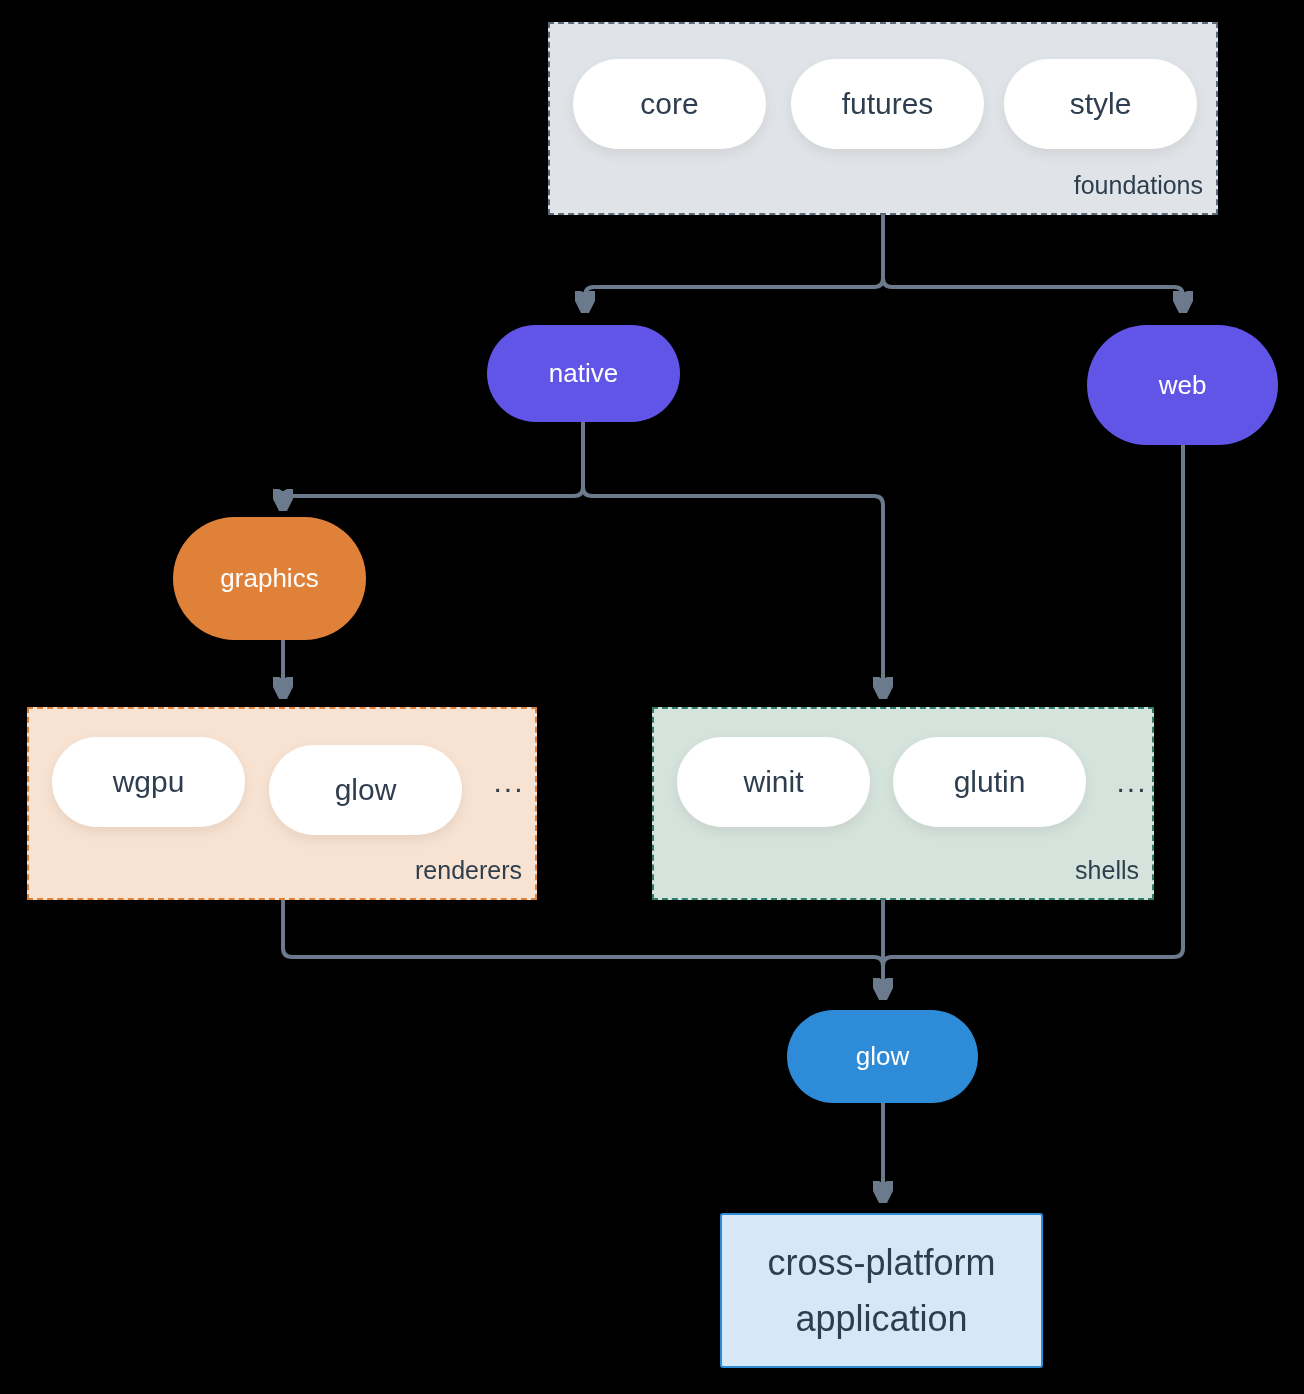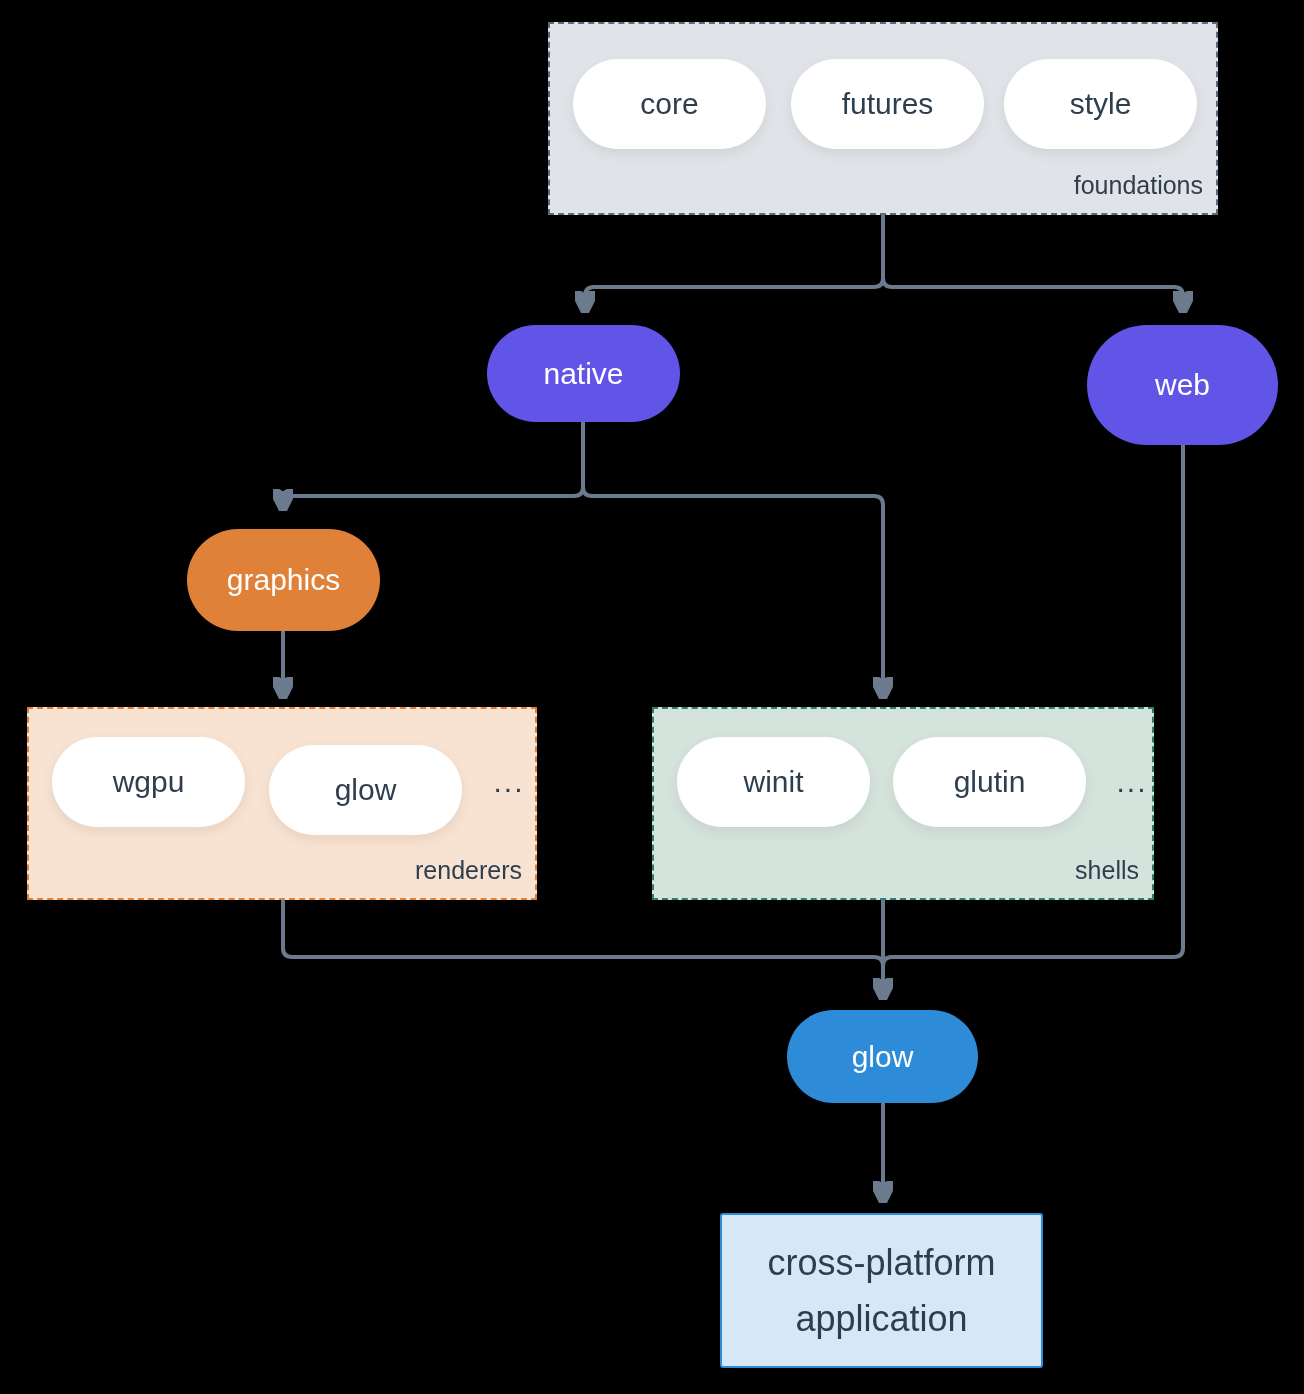--- a/index.html
+++ b/index.html
@@ -59,25 +59,25 @@
   .group-shells .pill-slot-2{left:239px;}
   .ellipsis{
     position:absolute;top:28px;height:90px;left:450px;width:60px;
     display:flex;align-items:center;justify-content:center;
     font-size:30px;color:var(--text_dark);letter-spacing:2px;
   }
   .group-shells .ellipsis{left:448px;}
 
   .node{
     position:absolute;display:flex;align-items:center;justify-content:center;
-    color:var(--text_light);font-size:30px;border-radius:999px;
+    color:var(--text_light);font-size:26px;border-radius:999px;
   }
   .node-native{left:487px;top:325px;width:193px;height:97px;background:var(--purple);}
   .node-web{left:1087px;top:325px;width:191px;height:120px;background:var(--purple);}
-  .node-graphics{left:187px;top:517px;width:193px;height:102px;background:var(--orange);margin-top:12px;}
+  .node-graphics{left:173px;top:517px;width:193px;height:123px;background:var(--orange);}
   .node-iced{left:787px;top:1010px;width:191px;height:93px;background:var(--blue);}
 
   .app-box{
     position:absolute;left:720px;top:1213px;width:323px;height:155px;
     box-sizing:border-box;background:var(--app_bg);
     border:2px solid var(--app_border);border-radius:3px;
     display:flex;align-items:center;justify-content:center;text-align:center;
     color:var(--text_dark);font-size:36px;line-height:1.55;
   }
   .app-box .app-text{width:260px;}

